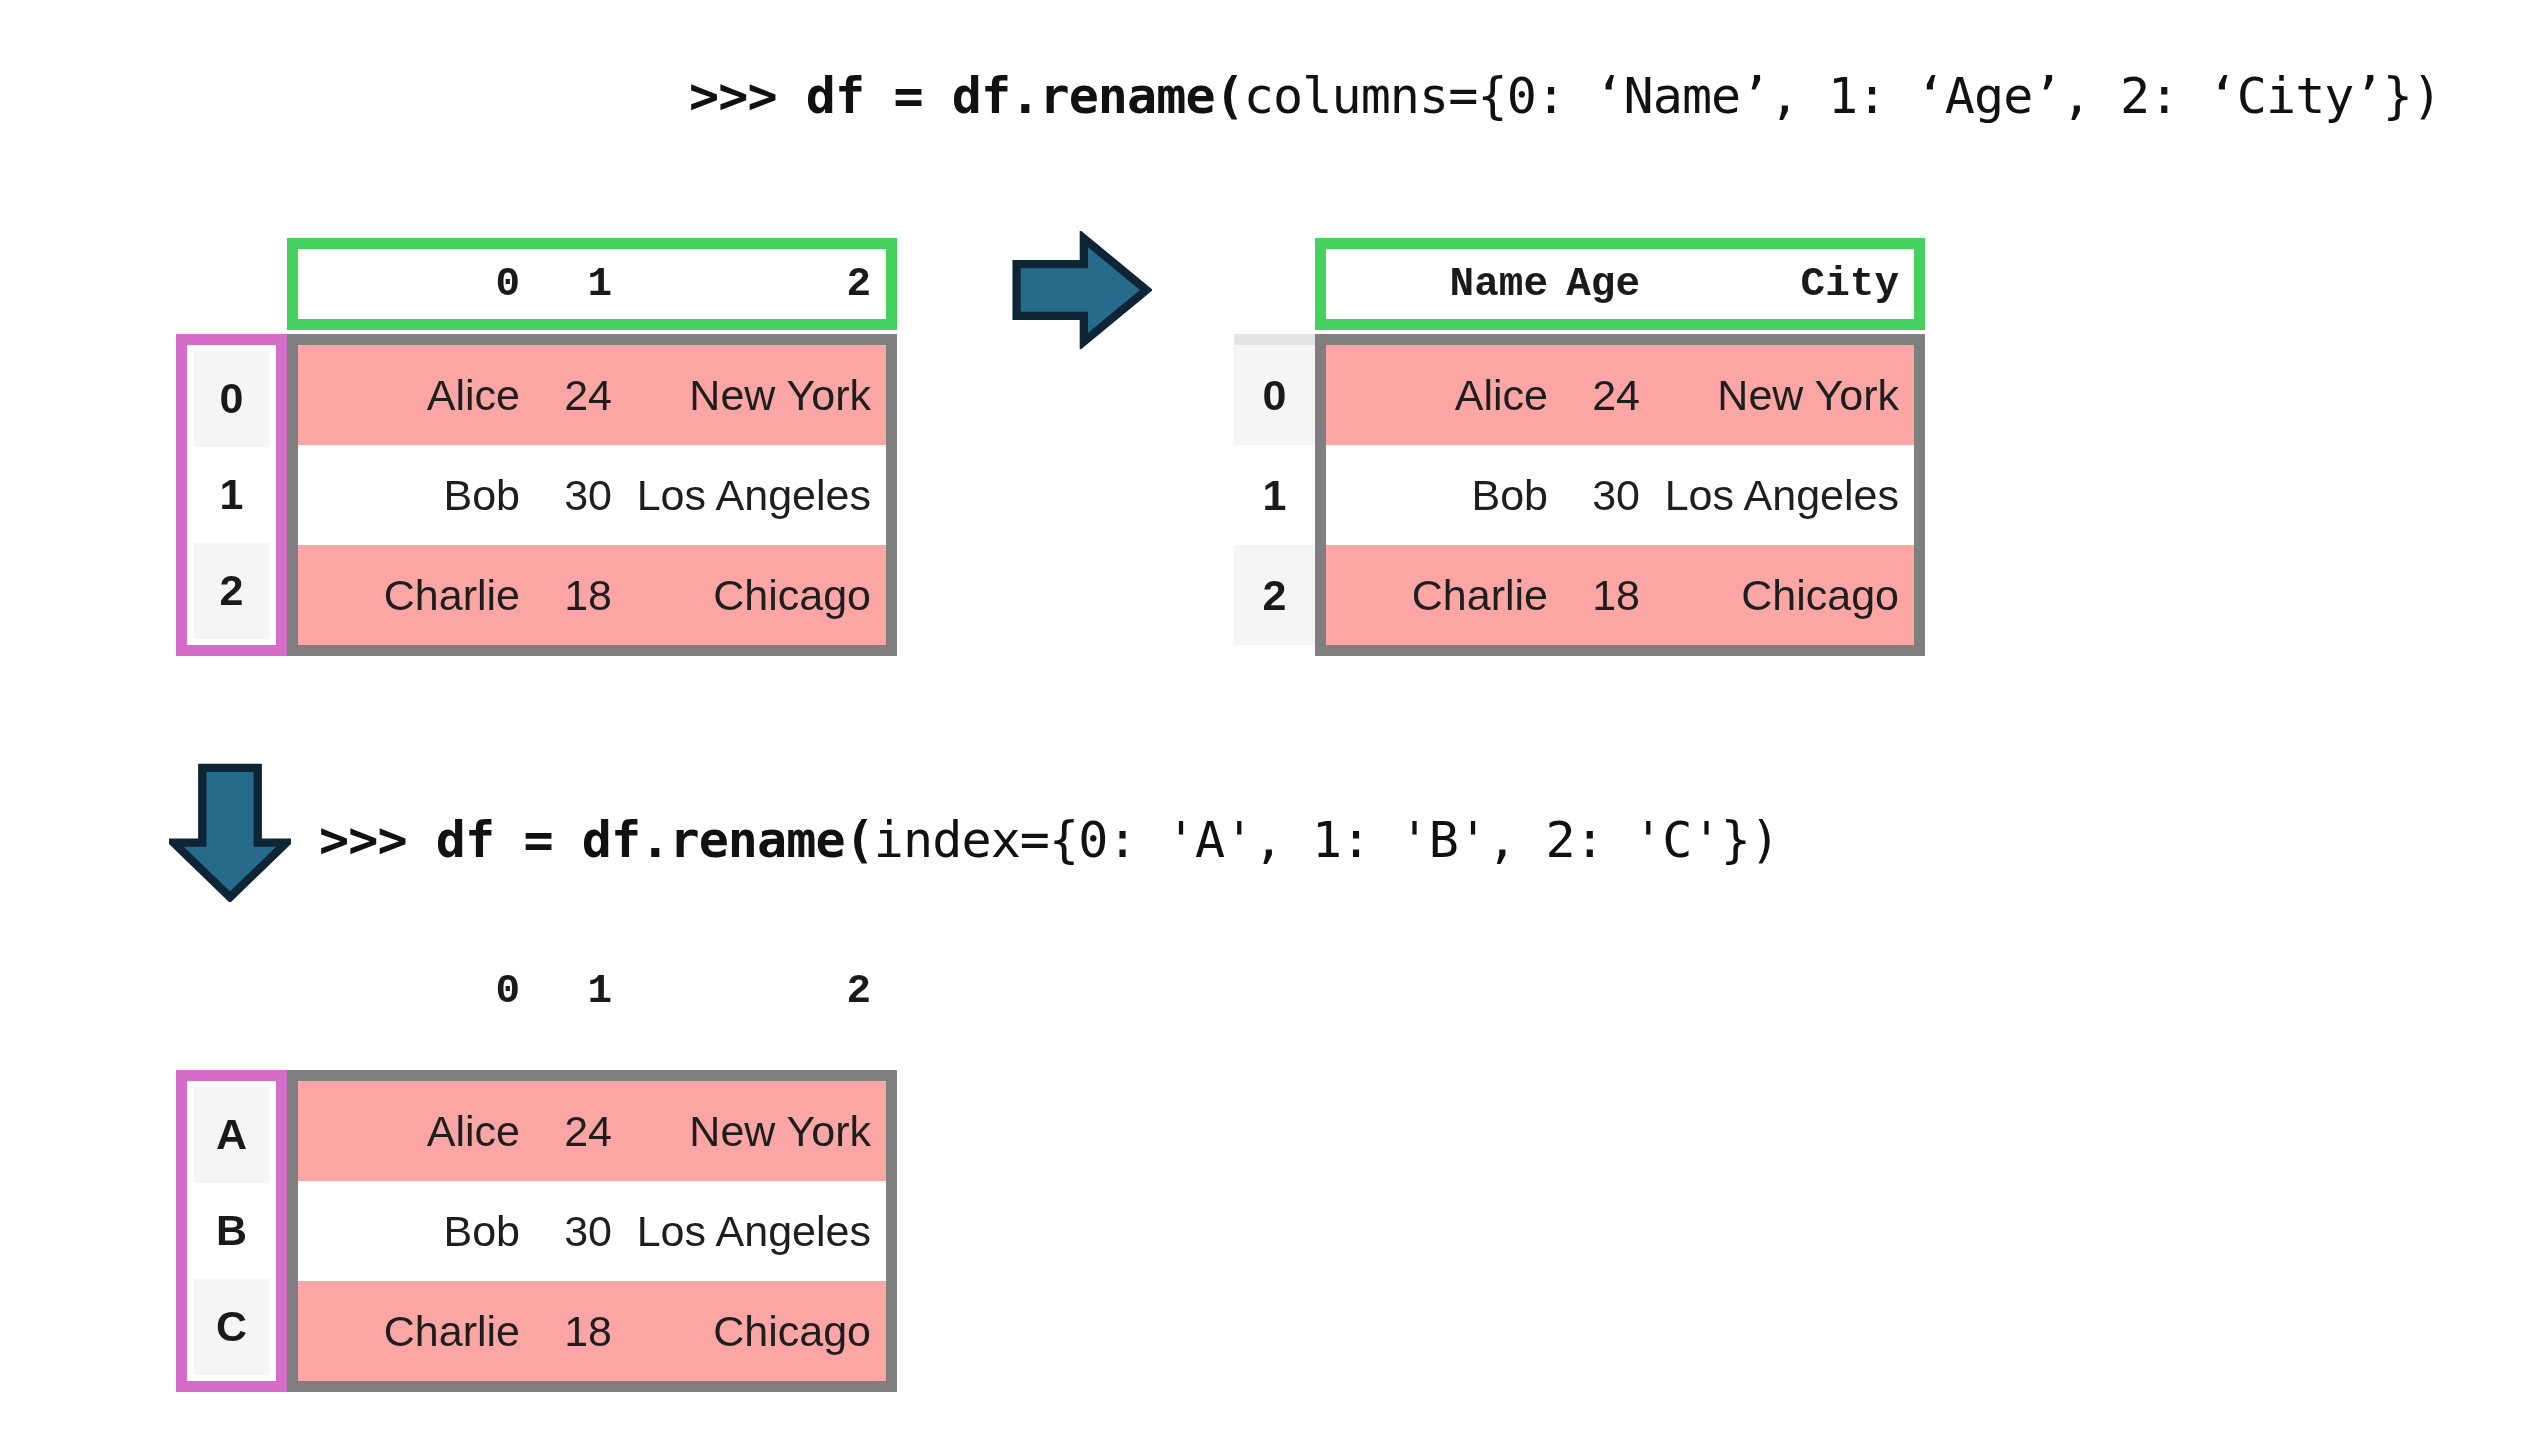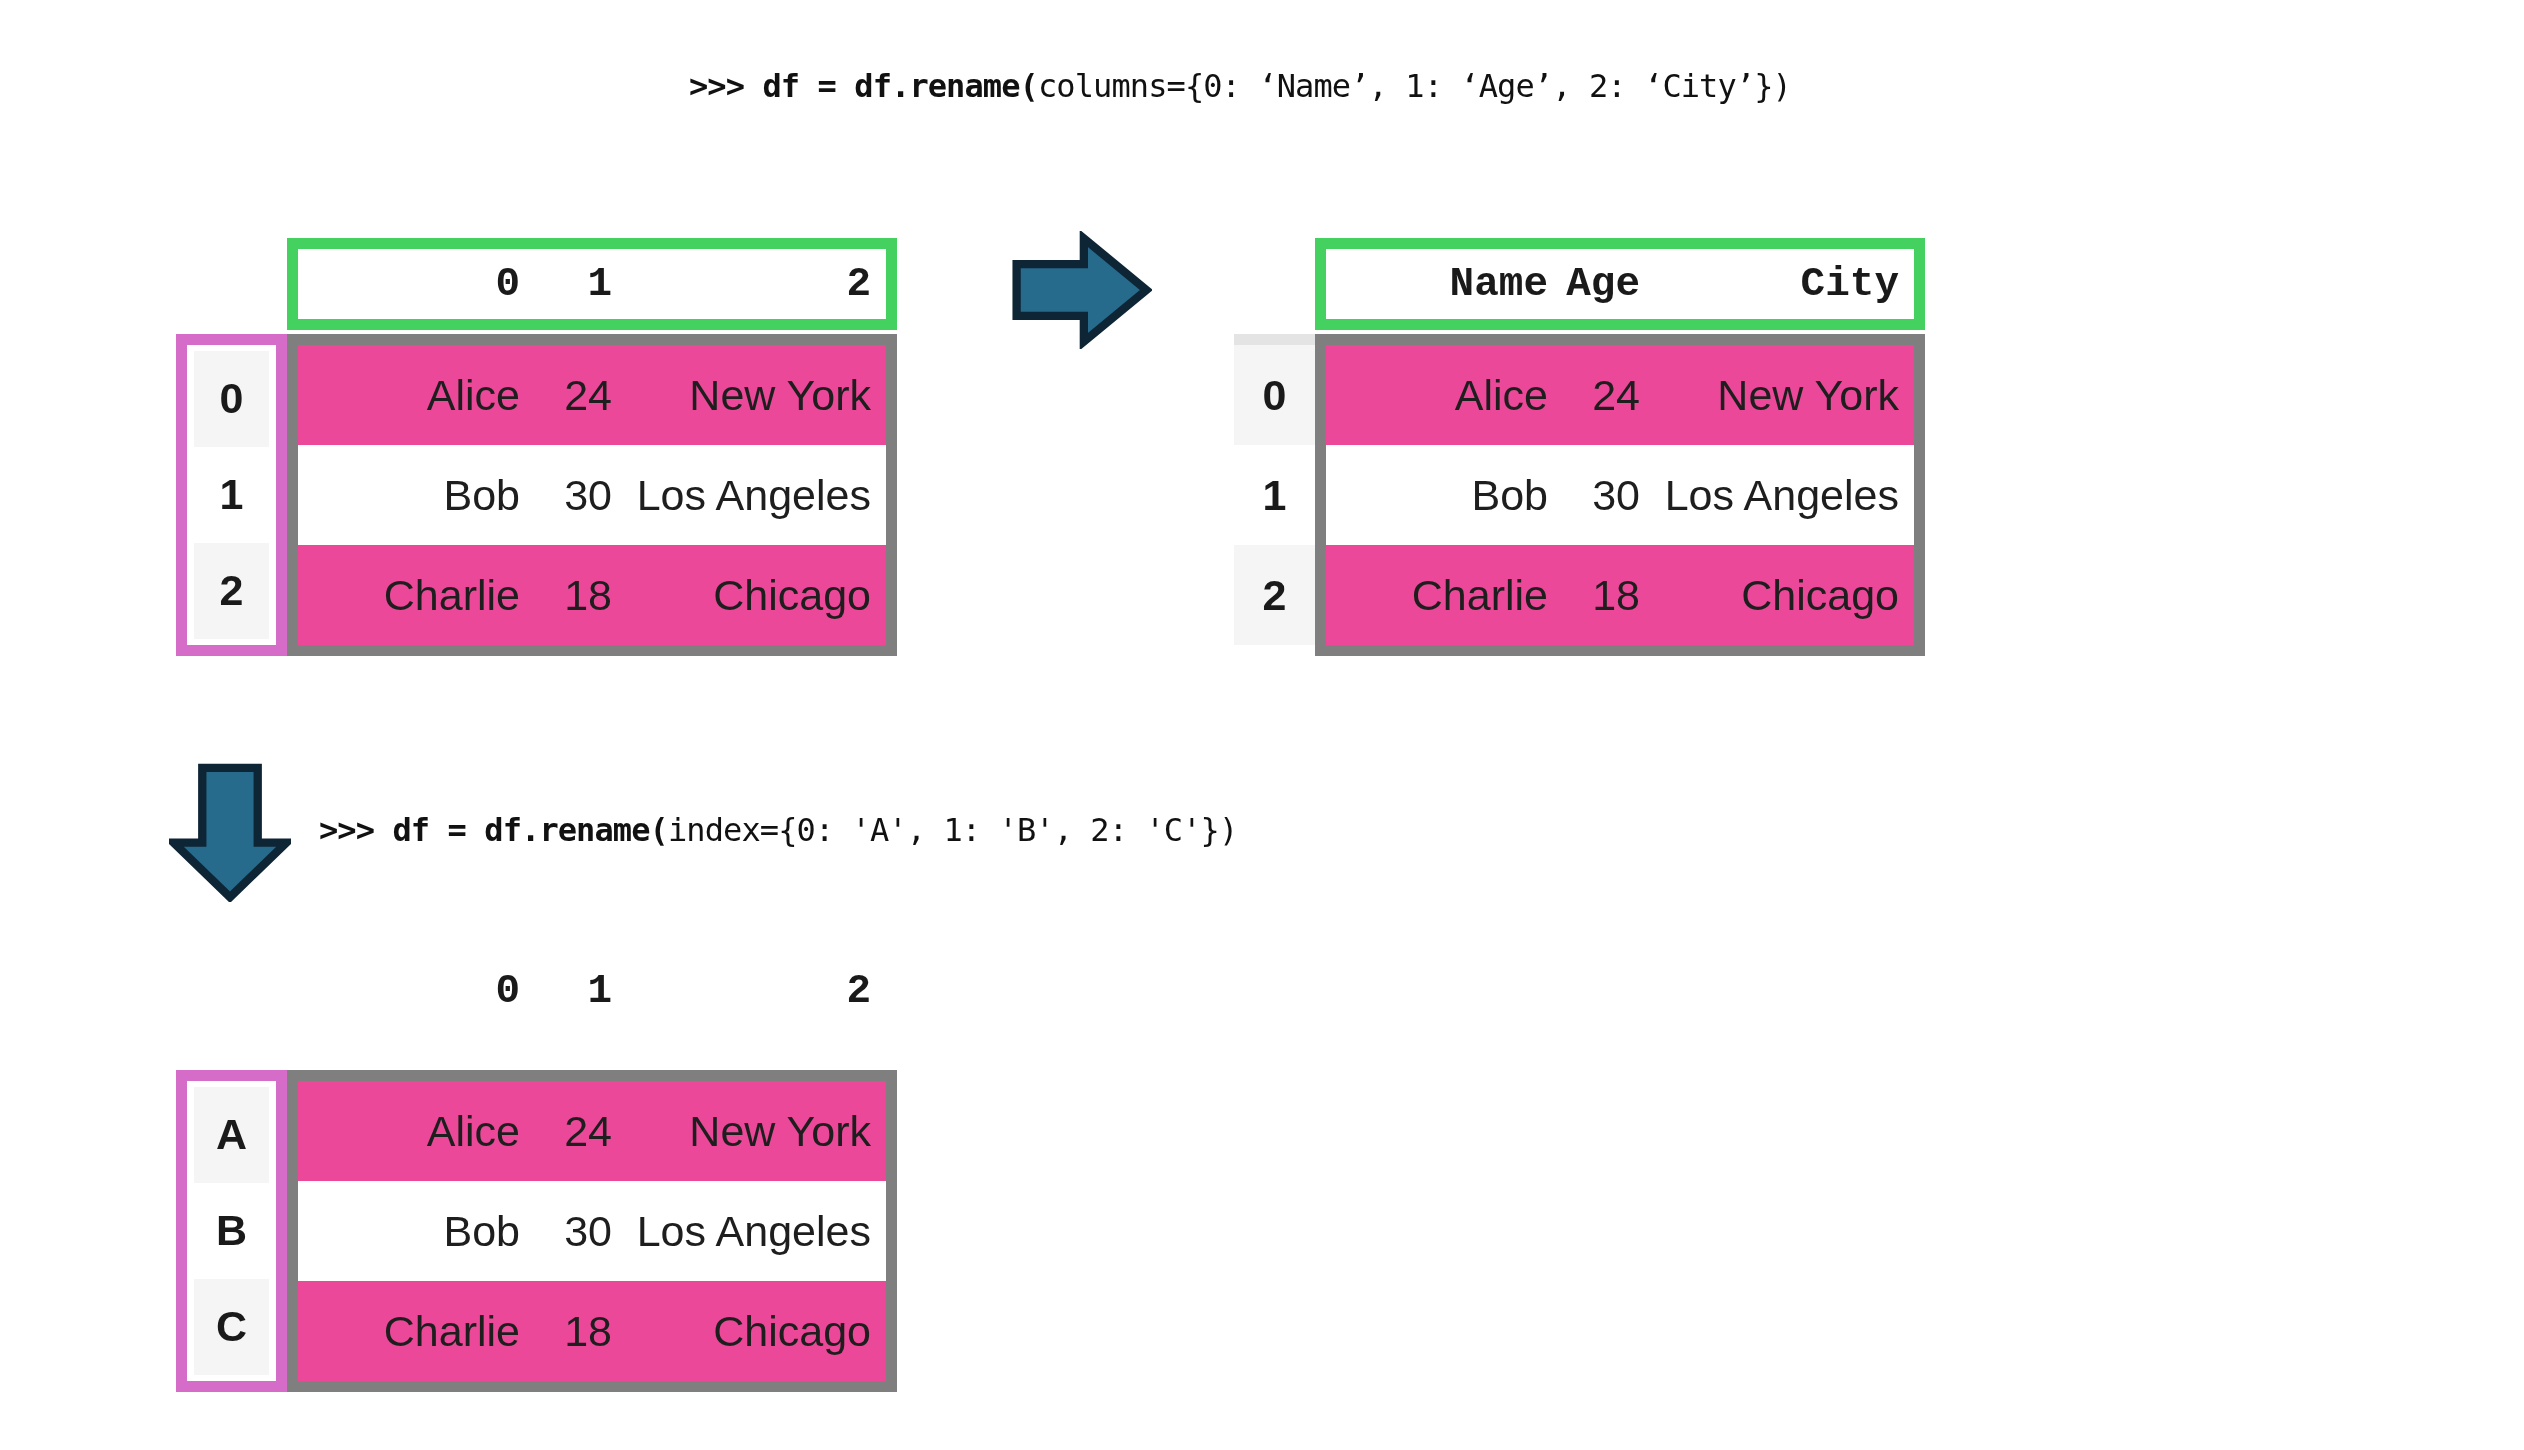--- a/index.html
+++ b/index.html
@@ -2,21 +2,21 @@
 <html style="font-size:15px"><head>
 <meta charset="utf-8">
 <style>
   html,body{margin:0;padding:0;background:#ffffff;}
   .canvas{
     position:relative;width:2525px;height:1450px;background:#ffffff;overflow:hidden;
     font-family:"Liberation Sans",sans-serif;color:#1e1e1e;
   }
   
   .code{
-    position:absolute;font-family:"DejaVu Sans Mono",monospace;font-size:32px;
+    position:absolute;font-family:"DejaVu Sans Mono",monospace;font-size:50px;
     color:#111;white-space:pre;letter-spacing:-0.9px;
   }
   .code .b{font-weight:bold;}
   
   .df{position:absolute;}
   .hdr-box{
     position:absolute;box-sizing:border-box;height:92px;width:610px;
     border:11px solid #45d160;background:#ffffff;
     display:flex;align-items:center;
   }
@@ -25,21 +25,21 @@
   }
   .plain-hdr{
     position:absolute;box-sizing:border-box;height:59px;width:610px;
     display:flex;align-items:center;padding:0 11px;background:#ffffff;
   }
   .body-box{
     position:absolute;box-sizing:border-box;width:610px;height:322px;
     border:11px solid #7f7f7f;background:#ffffff;
   }
   .drow{display:flex;align-items:center;height:100px;font-size:43px;color:#1e1e1e;}
-  .drow.stripe{background:#ec4899;}
+  .drow.stripe{background:#fca5a5;}
   .c0{width:222px;text-align:right;}
   .c1{width:92px;text-align:right;}
   .c2{flex:1;text-align:right;padding-right:15px;}
   
   .idx-box{
     position:absolute;box-sizing:border-box;width:111px;height:322px;
     border:11px solid #d46cc8;background:#ffffff;padding:5.5px 7.4px;
   }
   .idx-cell{
     height:96px;display:flex;align-items:center;justify-content:center;

